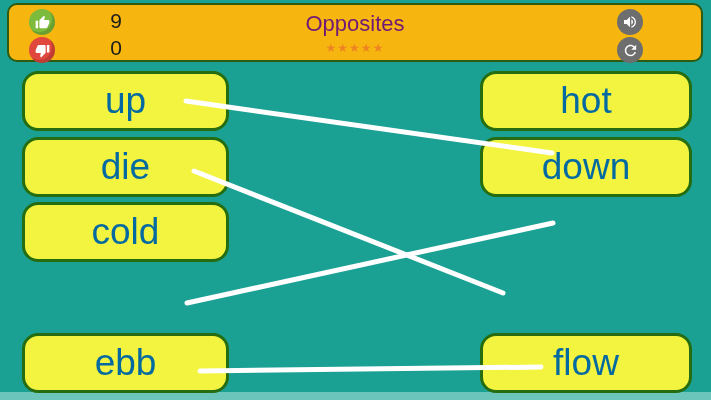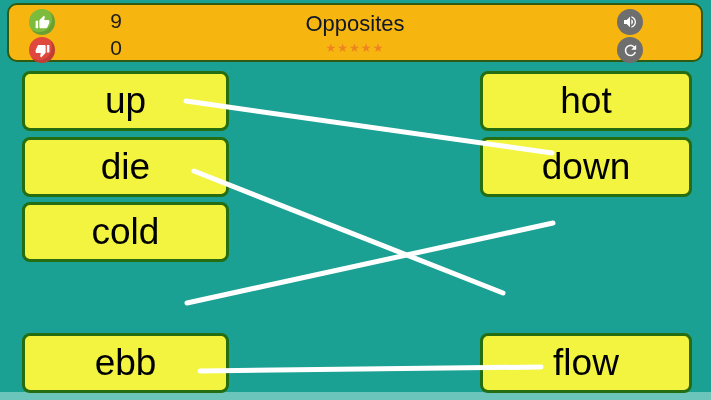--- a/index.html
+++ b/index.html
@@ -12,28 +12,28 @@
           border:2px solid #2E5B11;border-radius:10px;z-index:3;}
   .icon-circle{position:absolute;width:26px;height:26px;border-radius:50%;
                display:flex;align-items:center;justify-content:center;}
   .thumb-up{left:20px;top:4px;background:#7CBB3B;box-shadow:inset -3px -3px 0 rgba(0,0,0,0.14);}
   .thumb-down{left:20px;top:32px;background:#E0483E;box-shadow:inset -3px -3px 0 rgba(0,0,0,0.14);}
   .speaker{left:608px;top:4px;background:#6E6E6E;}
   .refresh{left:608px;top:32px;background:#6E6E6E;}
   .count{position:absolute;left:86px;width:42px;text-align:center;font-size:21px;color:#1c1c1c;}
   .count-top{top:4px;}
   .count-bottom{top:31px;}
-  .title{position:absolute;left:0;right:0;top:6px;text-align:center;font-size:22px;color:#0f172a;}
+  .title{position:absolute;left:0;right:0;top:6px;text-align:center;font-size:22px;color:#701a75;}
   .stars{position:absolute;left:0;right:0;top:36px;text-align:center;font-size:12px;
          letter-spacing:1px;color:#EE8322;}
 
   
-  .word{position:absolute;height:60px;background:#F3F440;border:3px solid #256D10;border-radius:8px;
+  .word{position:absolute;height:60px;background:#F3F440;border:3px solid #256D10;border-radius:16px;
         box-sizing:border-box;display:flex;align-items:center;justify-content:center;
-        font-size:37px;color:#000000;z-index:1;}
+        font-size:37px;color:#0369a1;z-index:1;}
   .col-left{left:22px;width:207px;}
   .col-right{left:480px;width:212px;}
   .row0{top:71px;} .row1{top:137px;} .row2{top:202px;} .row3{top:268px;} .row4{top:333px;}
 
   
   .lines{position:absolute;left:0;top:0;width:711px;height:400px;z-index:2;pointer-events:none;}
 </style>
 </head>
 <body>
 

